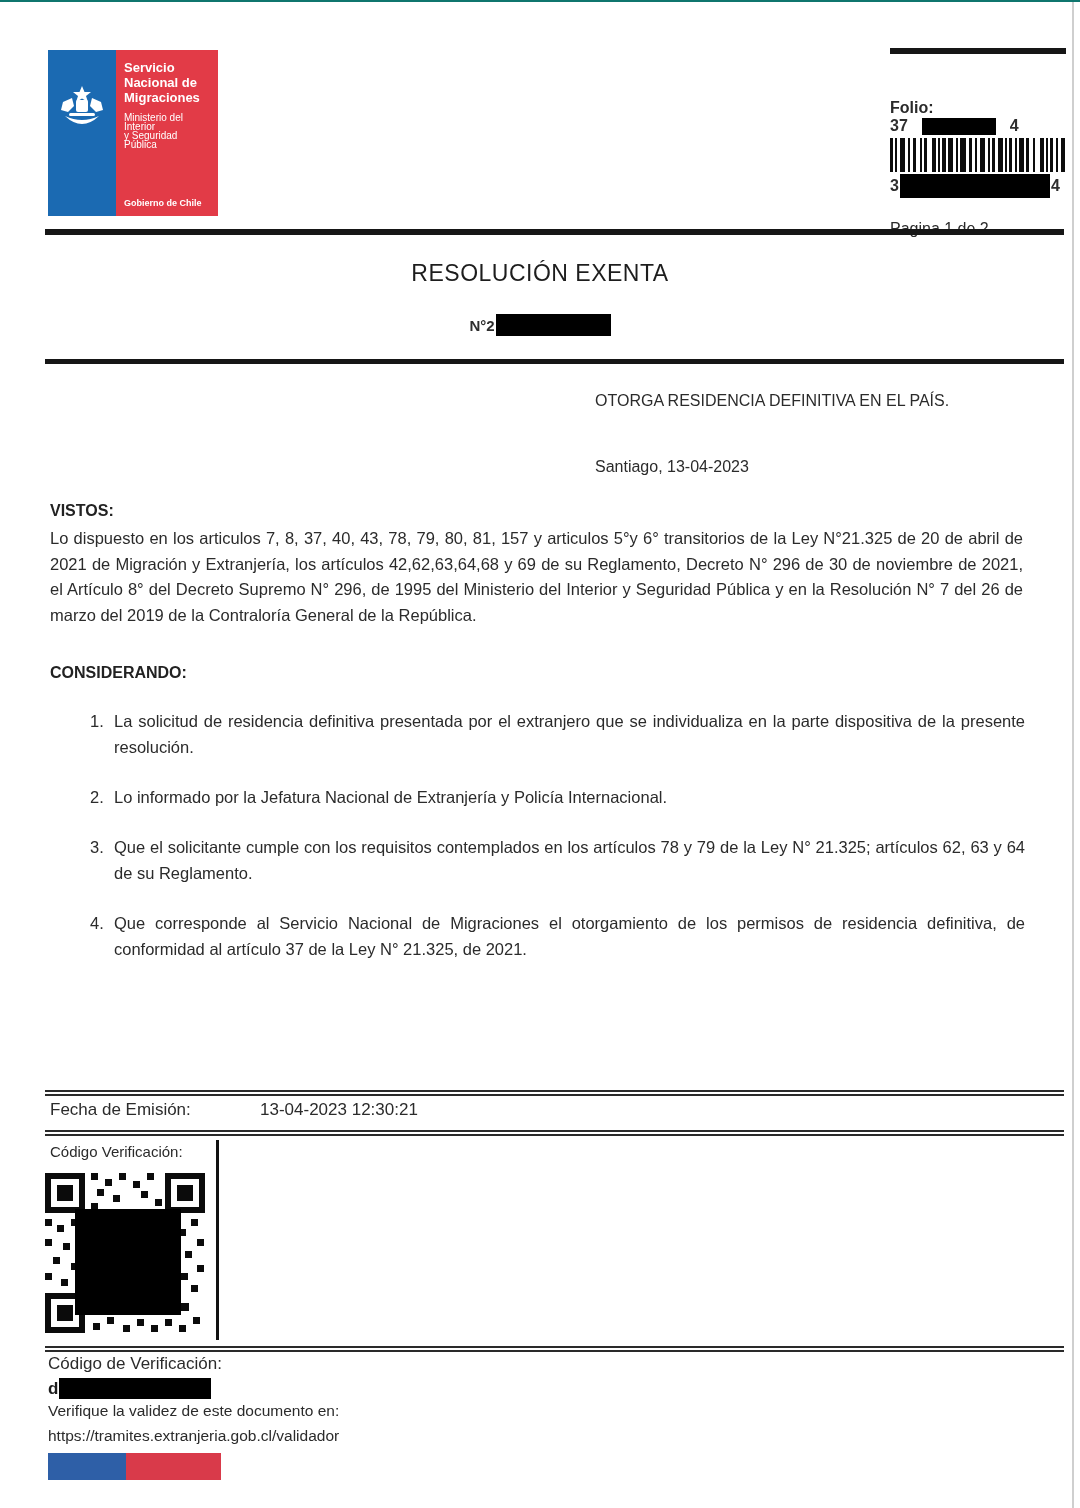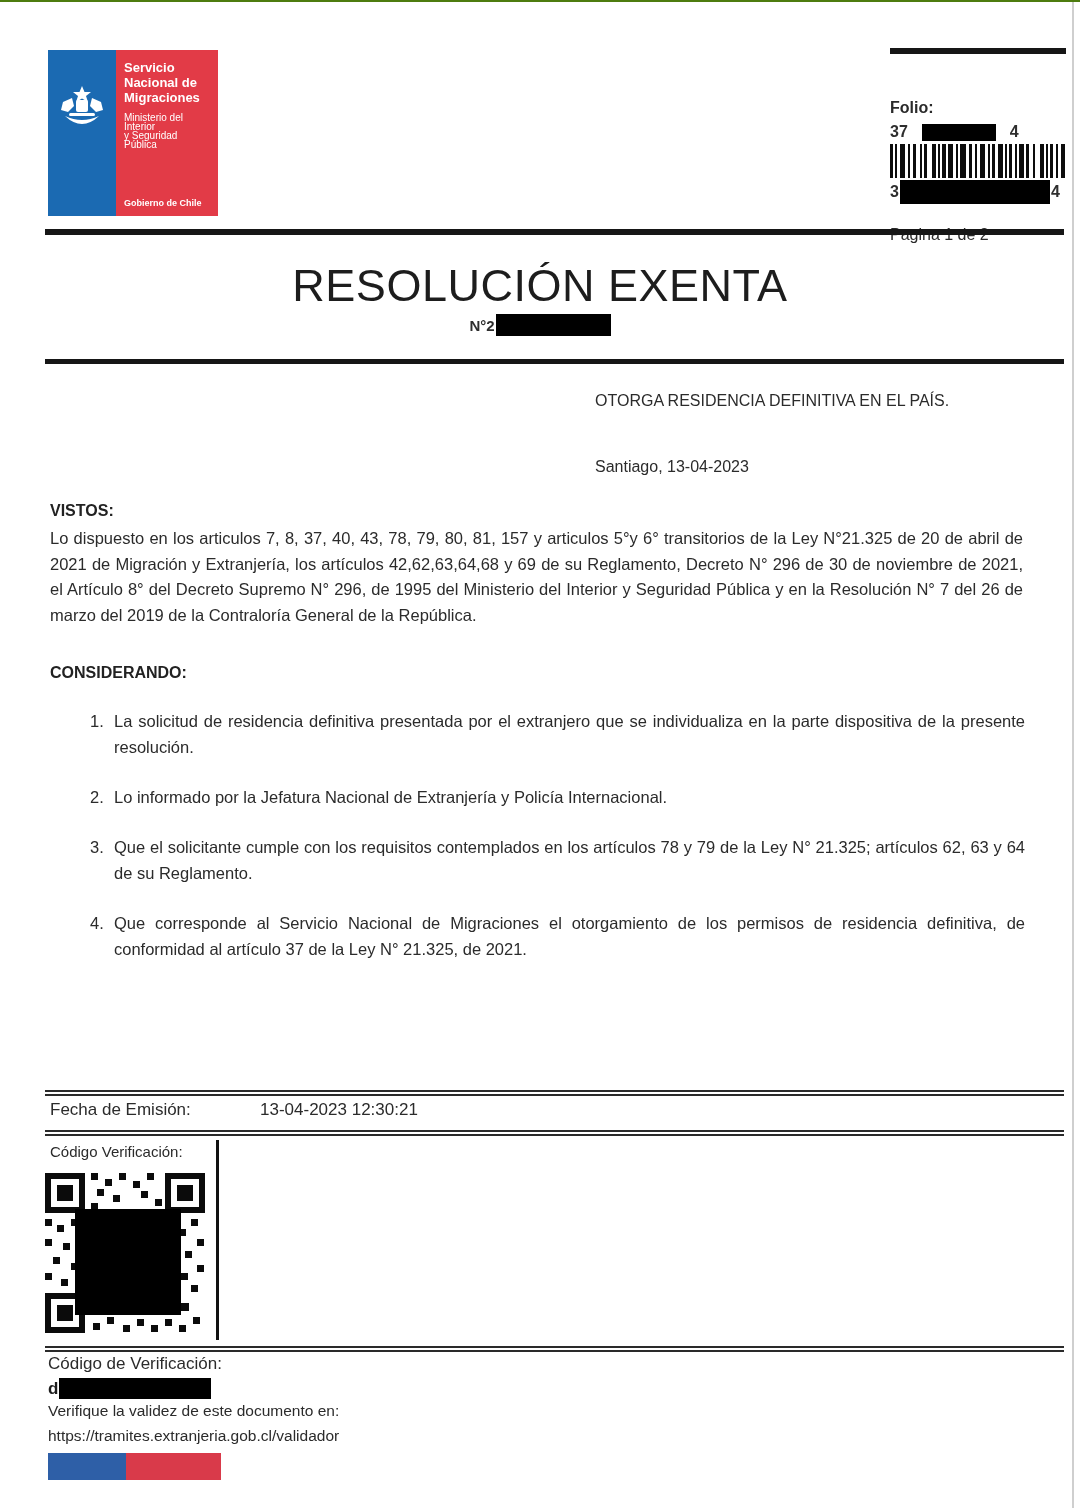--- a/index.html
+++ b/index.html
@@ -3,21 +3,21 @@
 <meta charset="utf-8">
 <style>
   * { margin:0; padding:0; box-sizing:border-box; }
   html,body { background:#fff; }
   body {
     width:1080px; height:1508px; position:relative; overflow:hidden;
     font-family:"Liberation Sans", sans-serif; color:#2e2e2e;
   }
   .page {
     position:absolute; inset:0; background:#fff;
-    border-top:2px solid #4d7c0f;
+    border-top:2px solid #0f766e;
   }
   .page-edge {
     position:absolute; top:0; bottom:0; right:6px; width:2px; background:#cfcfcf;
   }
 
   
   .logo {
     position:absolute; left:48px; top:48px; width:170px; height:166px;
     display:flex; font-size:0;
   }
@@ -28,34 +28,34 @@
   .logo-gov { position:absolute; left:8px; bottom:8px; color:#fff; font-size:9px; font-weight:bold; }
   .coat { position:absolute; left:50%; top:34px; transform:translateX(-50%); }
 
   .header-center { position:absolute; left:220px; width:650px; top:100px; text-align:center; }
   .org-title { font-size:25px; font-weight:bold; color:#1f1f1f; }
   .org-url { position:absolute; left:220px; width:650px; top:190px; text-align:center; font-size:16px; color:#2e2e2e; }
 
   .folio { position:absolute; left:890px; top:46px; width:176px; }
   .folio-topline { height:6px; background:#161616; margin-bottom:8px; }
   .folio-label { font-size:16px; font-weight:bold; color:#2a2a2a;margin-top:45px; }
-  .folio-num { margin-top:6px; font-size:16px; font-weight:bold; display:flex; align-items:center;gap:12px; }
+  .folio-num { font-size:16px; font-weight:bold; display:flex; align-items:center;gap:12px; }
   .redact { background:#000; display:inline-block; vertical-align:middle; }
   .folio-barcode { margin-top:3px; }
   .folio-num2 { font-size:16px; font-weight:bold; display:flex; align-items:center; margin-top:-2px; }
   .folio-page { margin-top:22px; font-size:16px; color:#2a2a2a; }
 
   
   .rule { position:absolute; left:45px; right:16px; background:#161616; }
   .rule-double { position:absolute; left:45px; right:16px; height:6px;
     border-top:2px solid #2a2a2a; border-bottom:2px solid #2a2a2a; background:#fff; }
 
   
   .res-title { position:absolute; left:0; width:1080px; top:258px; text-align:center;
-    font-size:45px; letter-spacing:.5px; color:#1d1d1d; }
+    font-size:23px; letter-spacing:.5px; color:#1d1d1d; }
   .res-num { position:absolute; left:0; width:1080px; top:312px; text-align:center; }
   .res-num-inner { display:inline-flex; align-items:center; font-size:15px; font-weight:bold; }
 
   .subject { position:absolute; left:595px; top:390px; width:440px; font-size:16px; color:#2b2b2b; }
   .dateline { position:absolute; left:595px; top:456px; font-size:16px; color:#2b2b2b; }
 
   .vistos-head { position:absolute; left:50px; top:500px; font-size:16px; font-weight:bold; color:#222; }
   .vistos-body { position:absolute; left:50px; top:524px; width:973px; font-size:16.5px;
     line-height:25.5px; text-align:justify; color:#2b2b2b; }
 

